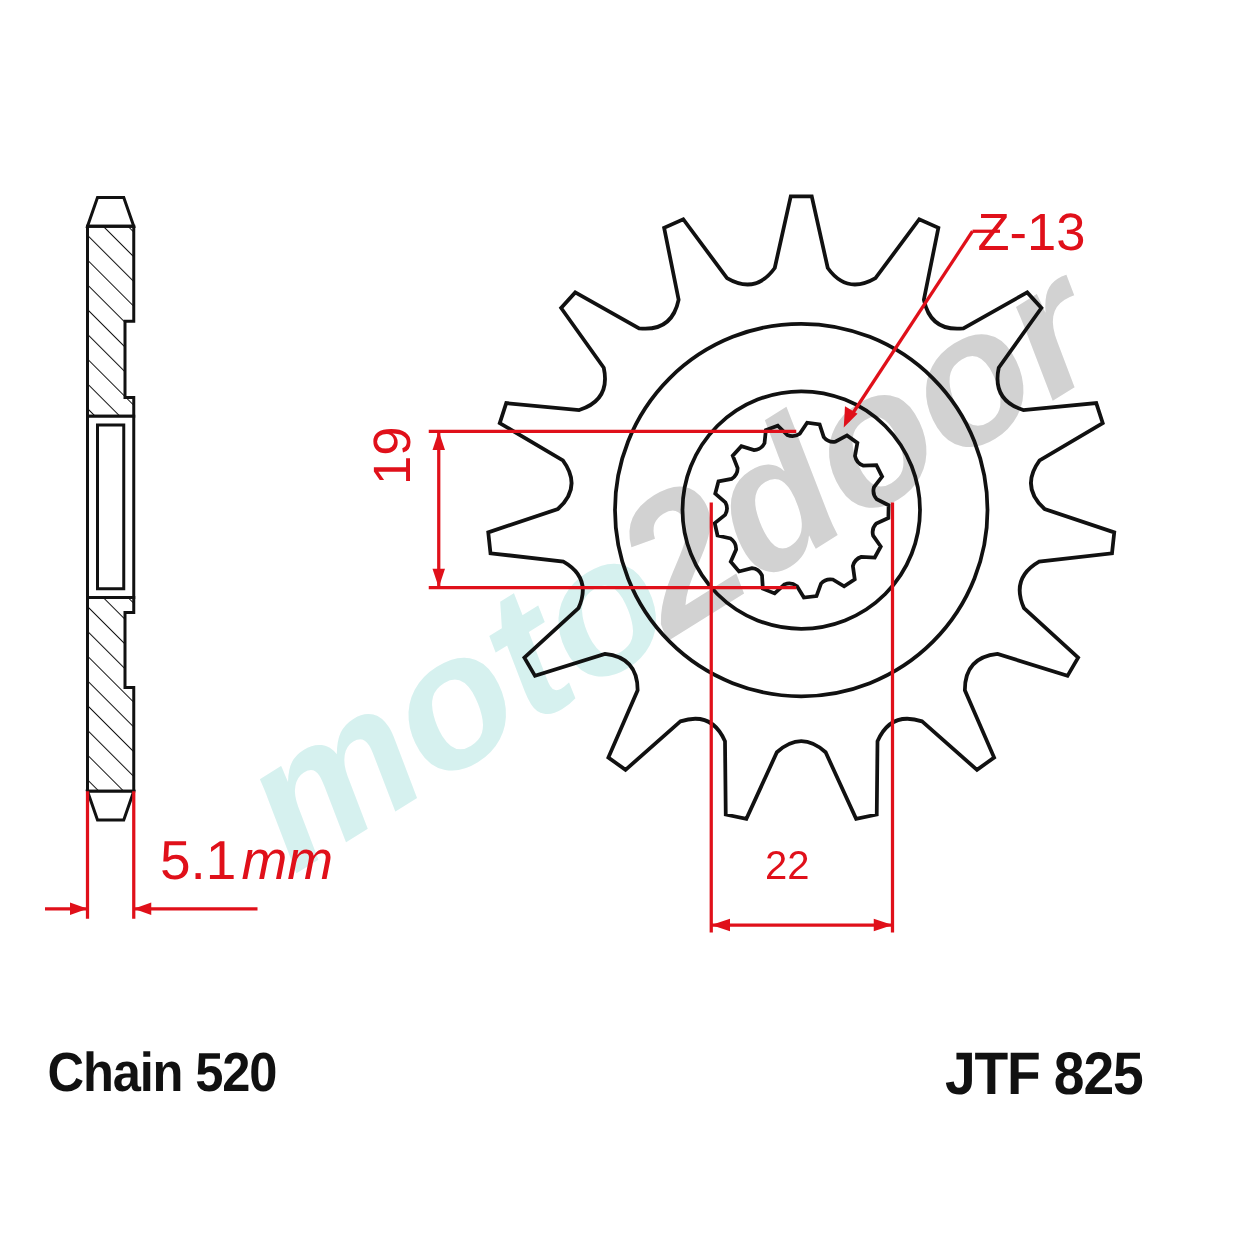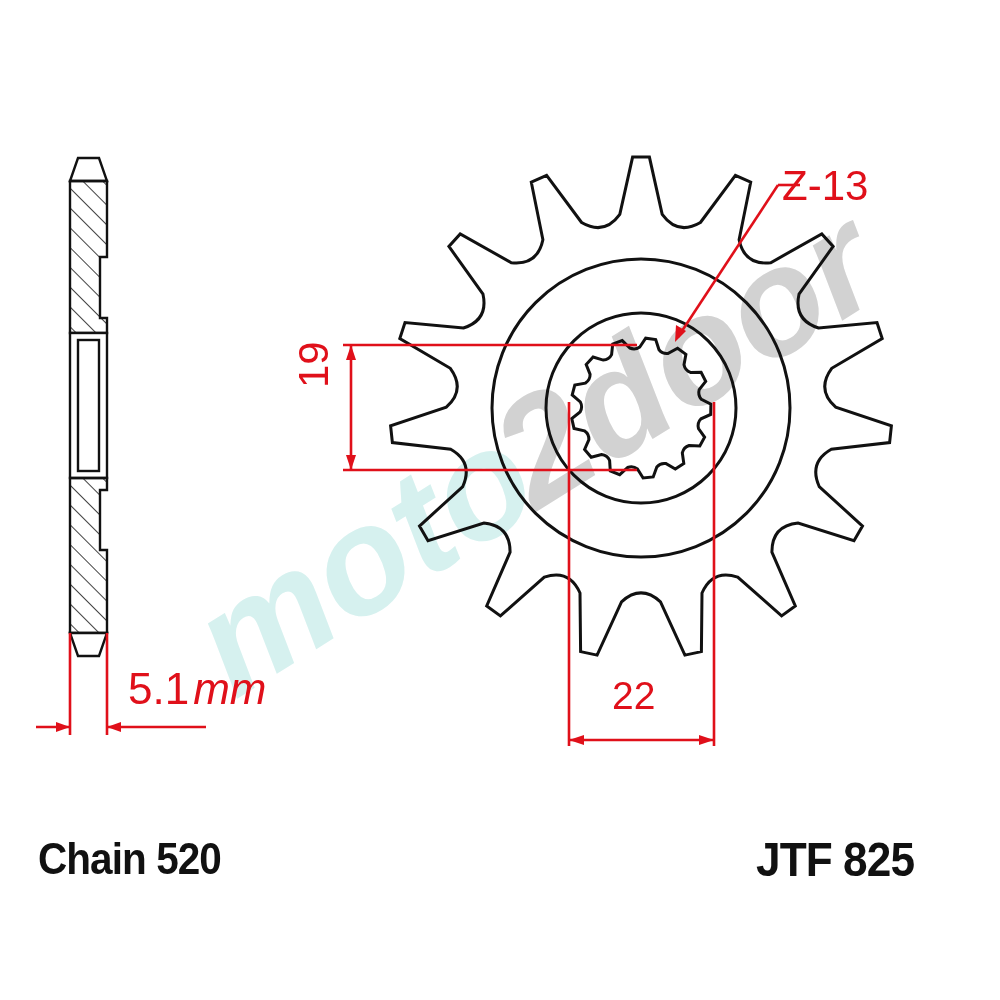--- a/index.html
+++ b/index.html
@@ -4,21 +4,21 @@
 <style>
   html,body{margin:0;padding:0;background:#ffffff;}
   body{width:1000px;height:1000px;position:relative;overflow:hidden;font-family:"Liberation Sans",sans-serif;}
   #canvas{position:absolute;left:0;top:0;width:1000px;height:1000px;}
   .label-bold{position:absolute;font-family:"Liberation Sans",sans-serif;font-weight:bold;color:#111;font-size:44px;letter-spacing:-1px;transform:scaleX(0.92);transform-origin:left top;}
   #chain-label{left:38px;top:834px;}
   #part-label{left:756px;top:832px;font-size:48px;}
   .dim{position:absolute;font-family:"Liberation Sans",sans-serif;color:#e0101a;}
   #dim-thick{left:128px;top:664px;font-size:44px;}
   #dim-thick .unit{font-style:italic;font-size:44px;margin-left:4px;margin-top:32px;}
-  #dim-bore{left:612px;top:674px;font-size:39px;}
+  #dim-bore{left:612px;top:674px;font-size:32px;}
   #dim-spline{left:290px;top:388px;font-size:42px;transform:rotate(-90deg);transform-origin:left top;}
   #dim-teeth{left:782px;top:162px;font-size:42px;}
 </style>
 </head>
 <body>
 
 <svg id="canvas" viewBox="0 0 1000 1000" xmlns="http://www.w3.org/2000/svg">
   <defs>
     <pattern id="hatch" patternUnits="userSpaceOnUse" width="14" height="14" patternTransform="rotate(-45)">
       <line x1="0" y1="0" x2="0" y2="14" stroke="#111" stroke-width="1.6"></line>

